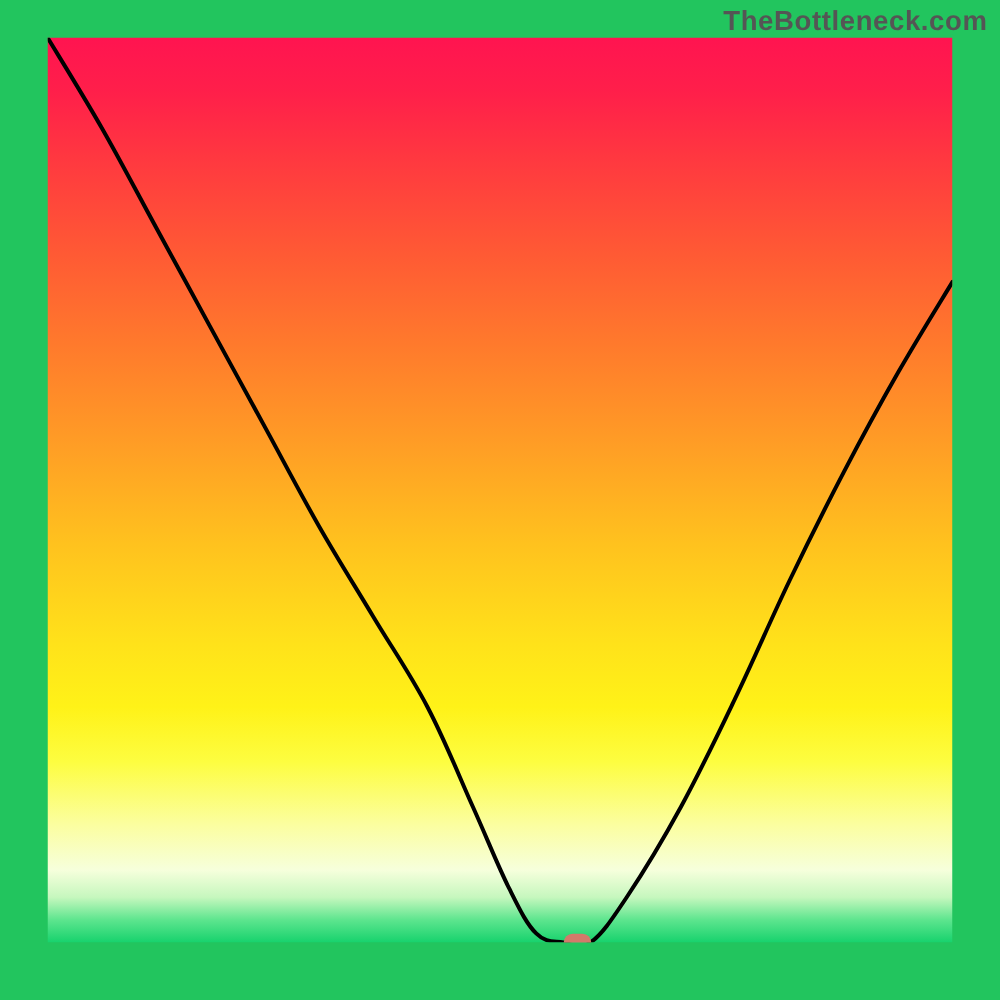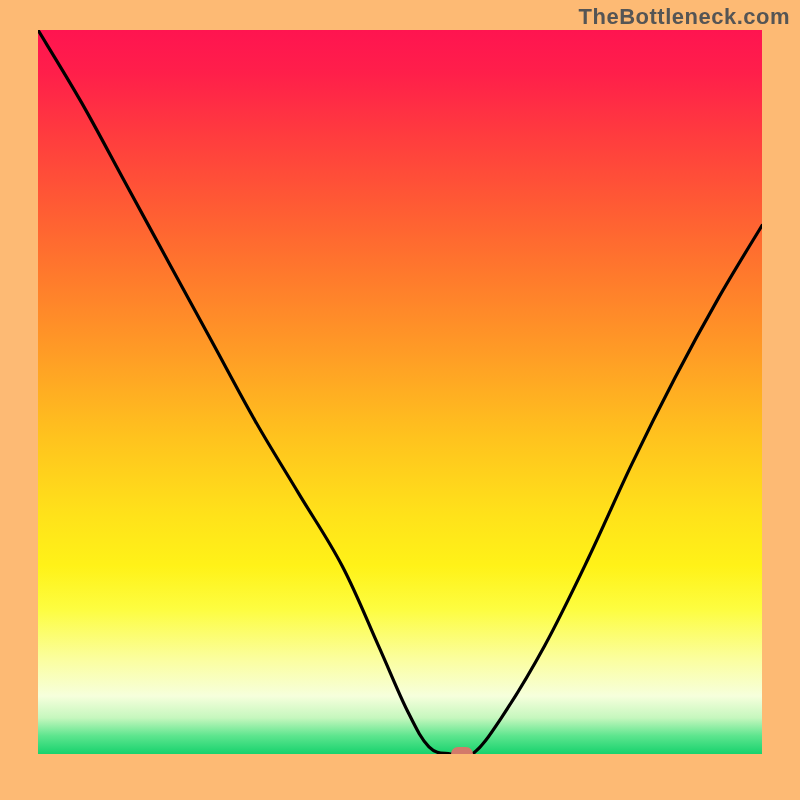--- a/index.html
+++ b/index.html
@@ -8,21 +8,21 @@
     width: 800px;
     height: 800px;
     background: #000;
     overflow: hidden;
     font-family: Arial, Helvetica, sans-serif;
   }
   .frame {
     position: relative;
     width: 800px;
     height: 800px;
-    background: #fdba74;
+    background: #22c55e;
   }
   .attribution {
     position: absolute;
     top: 4px;
     right: 10px;
     color: #555;
     font-size: 22px;
     font-weight: 600;
     letter-spacing: 0.5px;
     z-index: 10;

